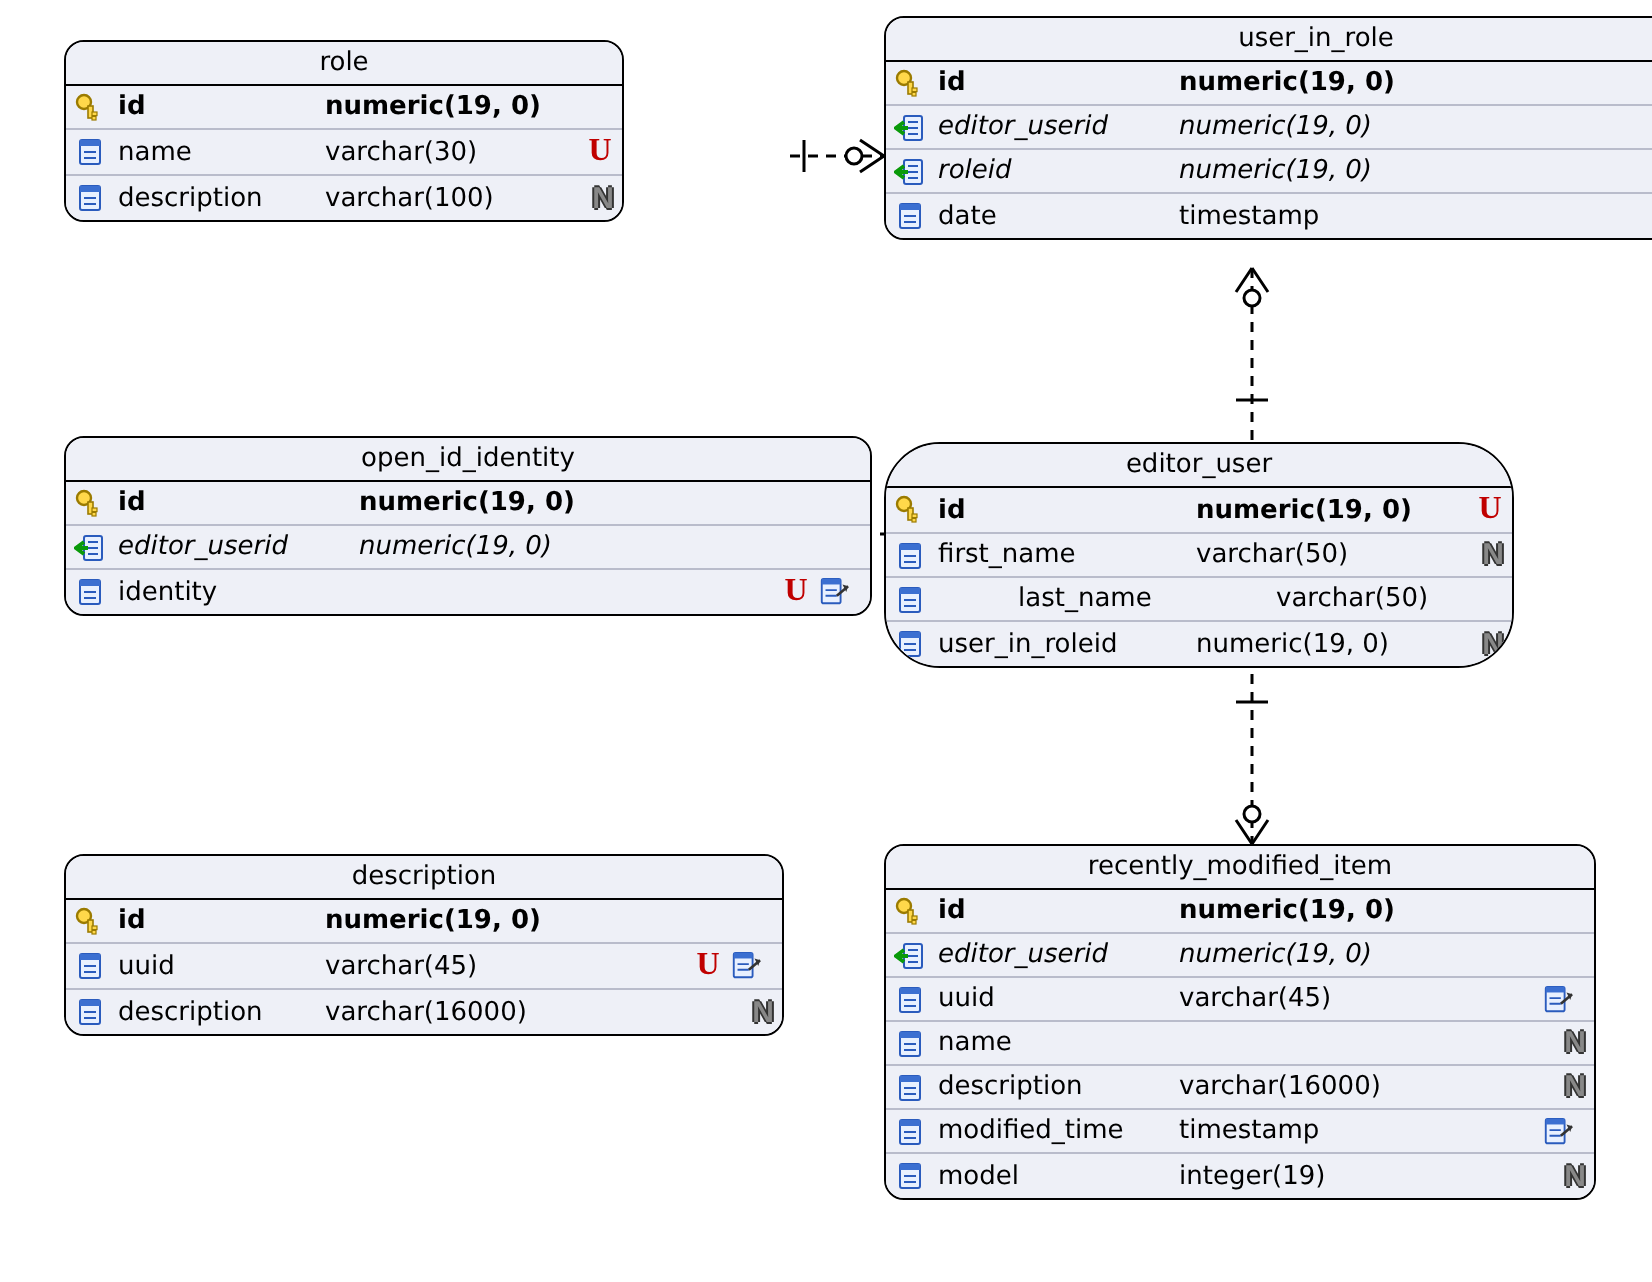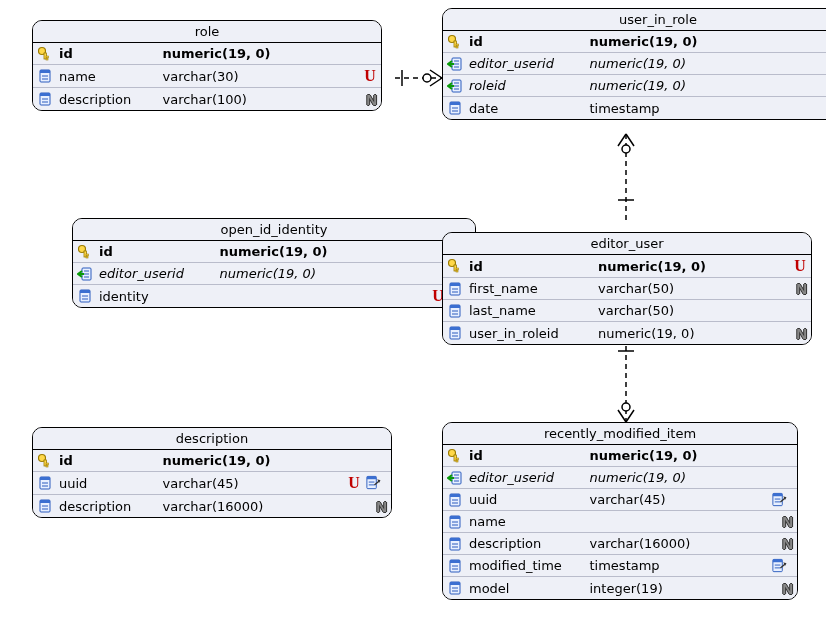--- a/index.html
+++ b/index.html
@@ -134,21 +134,21 @@
     <path d="M 395 267 L 407 259 M 395 267 L 407 275"></path>
     <circle cx="410" cy="267" r="4" fill="#fff"></circle>
 
     <line x1="626" y1="337" x2="626" y2="422" stroke-dasharray="5,4"></line>
     <line x1="618" y1="351" x2="634" y2="351"></line>
     <path d="M 626 422 L 618 410 M 626 422 L 634 410"></path>
     <circle cx="626" cy="407" r="4" fill="#fff"></circle>
   </g>
 </svg>
 
-<div class="entity" style="left:32px; top:20px; width:350px;">
+<div class="entity" style="left:32px; top:20px; width:280px;">
   <div class="entity-title">role</div>
   <div id="body-role">
       <div class="row">
     <svg class="icon" viewBox="0 0 16 16">
           <use href="#ico-key"></use>
         </svg>
     <span class="col-name pk " style="min-width: 103.5px;">id</span>
     <span class="col-type pk ">numeric(19, 0)</span>
     <span class="badges"></span>
   </div>
@@ -206,21 +206,21 @@
     <svg class="icon" viewBox="0 0 16 16">
           <use href="#ico-col"></use>
         </svg>
     <span class="col-name " style="min-width: 120.5px;">date</span>
     <span class="col-type ">timestamp</span>
     <span class="badges"></span>
   </div>
     </div>
 </div>
 
-<div class="entity" style="left:32px; top:218px; width:404px;margin-left:40px;">
+<div class="entity" style="left:32px; top:218px; width:404px;">
   <div class="entity-title">open_id_identity</div>
   <div id="body-open_id_identity">
       <div class="row">
     <svg class="icon" viewBox="0 0 16 16">
           <use href="#ico-key"></use>
         </svg>
     <span class="col-name pk " style="min-width: 120.5px;">id</span>
     <span class="col-type pk ">numeric(19, 0)</span>
     <span class="badges"></span>
   </div>
@@ -240,21 +240,21 @@
     <span class="badges">
           <span class="u-badge">U</span>
           <svg class="icon" style="width:18px;height:16px" viewBox="0 0 17 16">
             <use href="#ico-idx"></use>
           </svg>
         </span>
   </div>
     </div>
 </div>
 
-<div class="entity" style="left:442px; top:232px; width:370px;">
+<div class="entity" style="left:442px; top:221px; width:315px;border-radius:28px;">
   <div class="entity-title">editor_user</div>
   <div id="body-editor_user">
       <div class="row">
     <svg class="icon" viewBox="0 0 16 16">
           <use href="#ico-key"></use>
         </svg>
     <span class="col-name pk " style="min-width: 129px;">id</span>
     <span class="col-type pk ">numeric(19, 0)</span>
     <span class="badges">
           <span class="u-badge">U</span>
@@ -267,21 +267,21 @@
     <span class="col-name " style="min-width: 129px;">first_name</span>
     <span class="col-type ">varchar(50)</span>
     <span class="badges">
           <span class="n-badge">N</span>
         </span>
   </div>
       <div class="row">
     <svg class="icon" viewBox="0 0 16 16">
           <use href="#ico-col"></use>
         </svg>
-    <span class="col-name " style="min-width: 129px;">last_name</span>
+    <span class="col-name " style="min-width: 129px; margin-left: 40px;">last_name</span>
     <span class="col-type ">varchar(50)</span>
     <span class="badges"></span>
   </div>
       <div class="row">
     <svg class="icon" viewBox="0 0 16 16">
           <use href="#ico-col"></use>
         </svg>
     <span class="col-name " style="min-width: 129px;">user_in_roleid</span>
     <span class="col-type ">numeric(19, 0)</span>
     <span class="badges">

